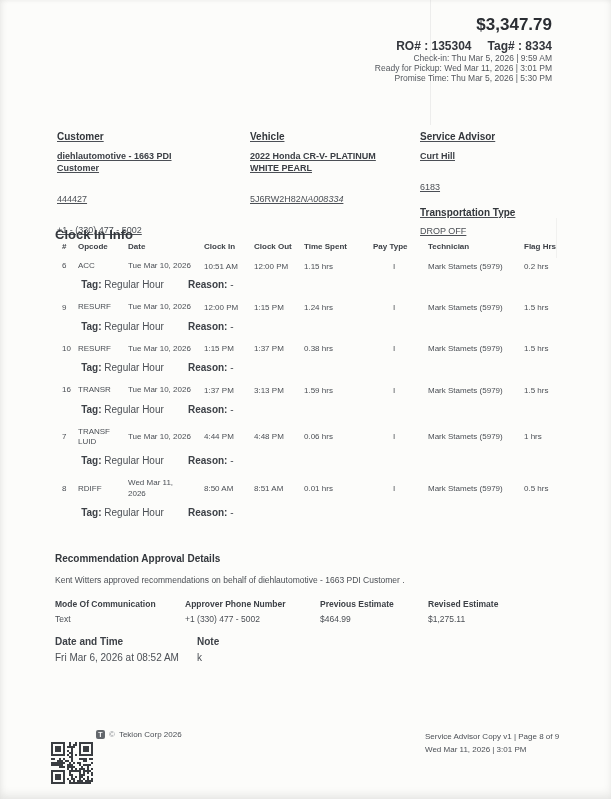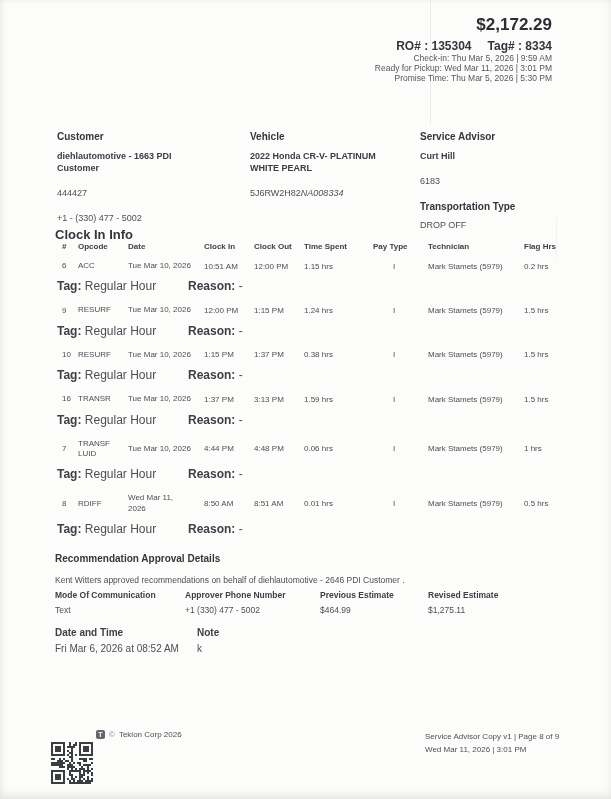--- a/index.html
+++ b/index.html
@@ -13,70 +13,70 @@
 
   
   .inv-head{position:absolute;top:13px;right:59px;text-align:right;}
   .inv-label{font-size:13px;font-weight:600;color:#3c4046;letter-spacing:.2px;}
   .inv-amount{font-size:17px;font-weight:700;color:#2b2e33;margin-top:2px;}
   .ro-line{margin-top:4px;font-size:12px;font-weight:700;color:#33363c;}
   .ro-line .tagno{margin-left:16px;}
   .meta{font-size:8.5px;color:#53575d;margin-top:0;font-weight:500;}
 
   
-  .info-col{position:absolute;top:130px;font-size:9px;color:#4b4f55;line-height:1.35;}
+  .info-col{position:absolute;top:130px;font-size:9px;color:#4b4f55;line-height:1.35;text-decoration:underline;}
   .info-customer{left:57px;width:152px;}
   .info-vehicle{left:250px;width:142px;}
   .info-advisor{left:420px;width:175px;}
   .info-title{font-size:10px;font-weight:700;color:#33373c;margin-bottom:6px;}
   .info-strong{font-weight:700;color:#3a3e44;}
-  .info-line{margin-top:13px;}
+  .info-line{margin-top:19px;}
   .vin-suffix{font-style:italic;}
   .info-sub{margin-top:13px;}
 
   
   .clock{position:absolute;left:55px;top:227px;width:512px;}
   .clock-title{font-size:13px;font-weight:700;color:#33373c;}
   .thead,.trow{display:grid;grid-template-columns:16px 50px 76px 50px 50px 69px 55px 96px 1fr;padding-left:7px;align-items:center;}
   .thead{font-size:8px;font-weight:700;color:#3d4147;margin-bottom:10px;}
   .trow{font-size:8px;color:#4b4f55;margin-bottom:8px;}
   .c{padding-right:6px;}
   .c-num{word-break:break-all;max-width:10px;line-height:1.25;}
   .c-opcode{word-break:break-all;padding-right:14px;line-height:1.3;}
   .c-date{white-space:pre-line;line-height:1.3;padding-right:8px;}
   .c-pay{padding-left:20px;}
-  .tagrow{display:flex;font-size:12px;color:#4b4f55;margin-bottom:12px;padding-left:2px;}
+  .tagrow{display:flex;font-size:10px;color:#4b4f55;margin-bottom:12px;padding-left:2px;text-align:center;}
   .tagrow .tagpart{width:131px;}
   .blbl{font-weight:700;color:#3d4147;}
 
   
   .rec{position:absolute;left:55px;top:553px;width:512px;}
   .rec-title{font-size:10px;font-weight:700;color:#33373c;}
   .rec-summary{font-size:8.5px;margin-top:11px;color:#4b4f55;}
-  .rec-grid{display:grid;grid-template-columns:130px 135px 108px 1fr;margin-top:5px;font-size:8.5px;}
+  .rec-grid{display:grid;grid-template-columns:130px 135px 108px 1fr;margin-top:14px;font-size:8.5px;}
   .rec-grid2{display:grid;grid-template-columns:142px 1fr;margin-top:12px;font-size:10px;}
   .rec-label{font-weight:600;color:#3d4147;margin-bottom:5px;}
   .rec-value{color:#4b4f55;}
 
   
   .footer-brand{position:absolute;left:96px;top:730px;display:flex;align-items:center;gap:4px;font-size:8px;color:#4b4f55;font-weight:500;}
   .logo-sq{width:9px;height:9px;background:#63676c;border-radius:2px;color:#fdfdfd;font-size:7px;font-weight:700;display:flex;align-items:center;justify-content:center;line-height:1;}
   .copy-glyph{color:#85898e;font-size:8px;}
   .qr{position:absolute;left:51px;top:742px;width:42px;height:42px;}
   .footer-right{position:absolute;left:425px;top:730px;font-size:8px;color:#4b4f55;line-height:1.65;}
 </style>
 </head>
 <body>
 
 <div class="page">
   <div class="scan-artifact"></div>
   <div class="scan-artifact2"></div>
 
   <div class="inv-head">
-    <div class="inv-amount">$2,172.29</div>
+    <div class="inv-amount">$3,347.79</div>
     <div class="ro-line">
       <span>RO# : 135304</span><span class="tagno">Tag# : 8334</span>
     </div>
     <div class="meta">Check-in: Thu Mar 5, 2026 | 9:59 AM</div>
     <div class="meta">Ready for Pickup: Wed Mar 11, 2026 | 3:01 PM</div>
     <div class="meta">Promise Time: Thu Mar 5, 2026 | 5:30 PM</div>
   </div>
 
   <div class="info-col info-customer">
     <div class="info-title">Customer</div>
@@ -209,21 +209,21 @@
     </div>
     <div class="tagrow">
       <span class="tagpart"><span class="blbl tag-label">Tag:</span> <span class="tag-value">Regular Hour</span></span>
       <span class="reasonpart"><span class="blbl reason-label">Reason:</span> <span class="reason-value">-</span></span>
     </div>
   </div>
   </div>
 
   <div class="rec">
     <div class="rec-title">Recommendation Approval Details</div>
-    <div class="rec-summary">Kent Witters approved recommendations on behalf of diehlautomotive - 2646 PDI Customer .</div>
+    <div class="rec-summary">Kent Witters approved recommendations on behalf of diehlautomotive - 1663 PDI Customer .</div>
     <div class="rec-grid">
       <div>
         <div class="rec-label">Mode Of Communication</div>
         <div class="rec-value">Text</div>
       </div>
       <div>
         <div class="rec-label">Approver Phone Number</div>
         <div class="rec-value">+1 (330) 477 - 5002</div>
       </div>
       <div>

